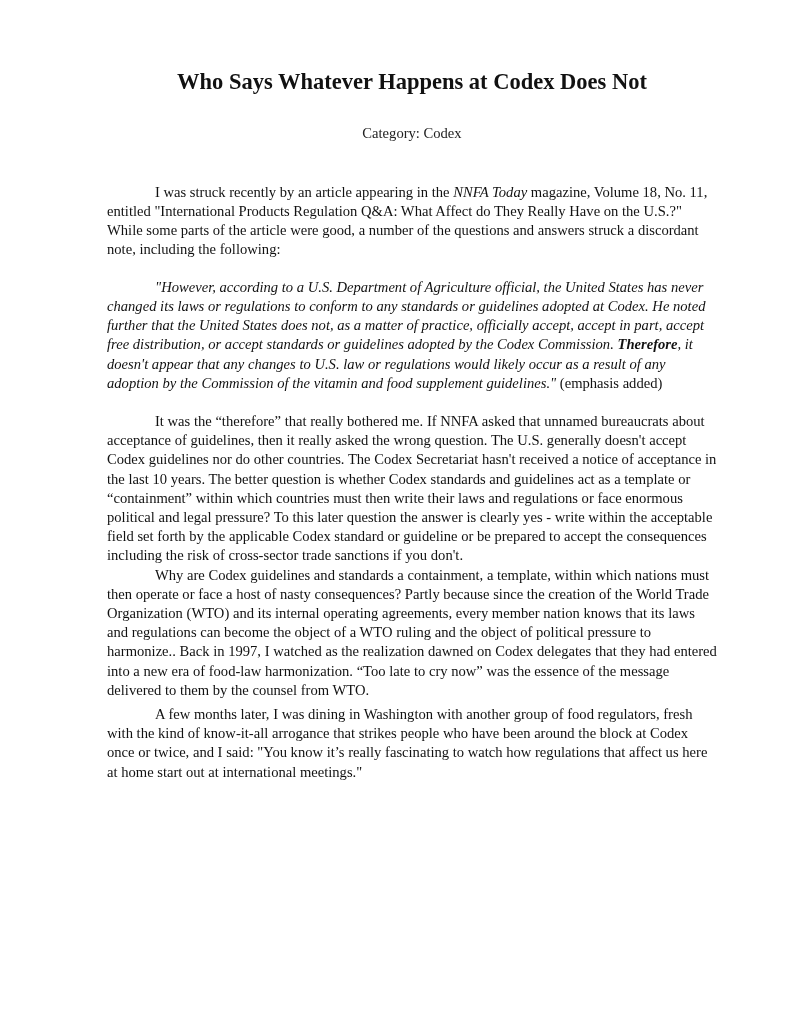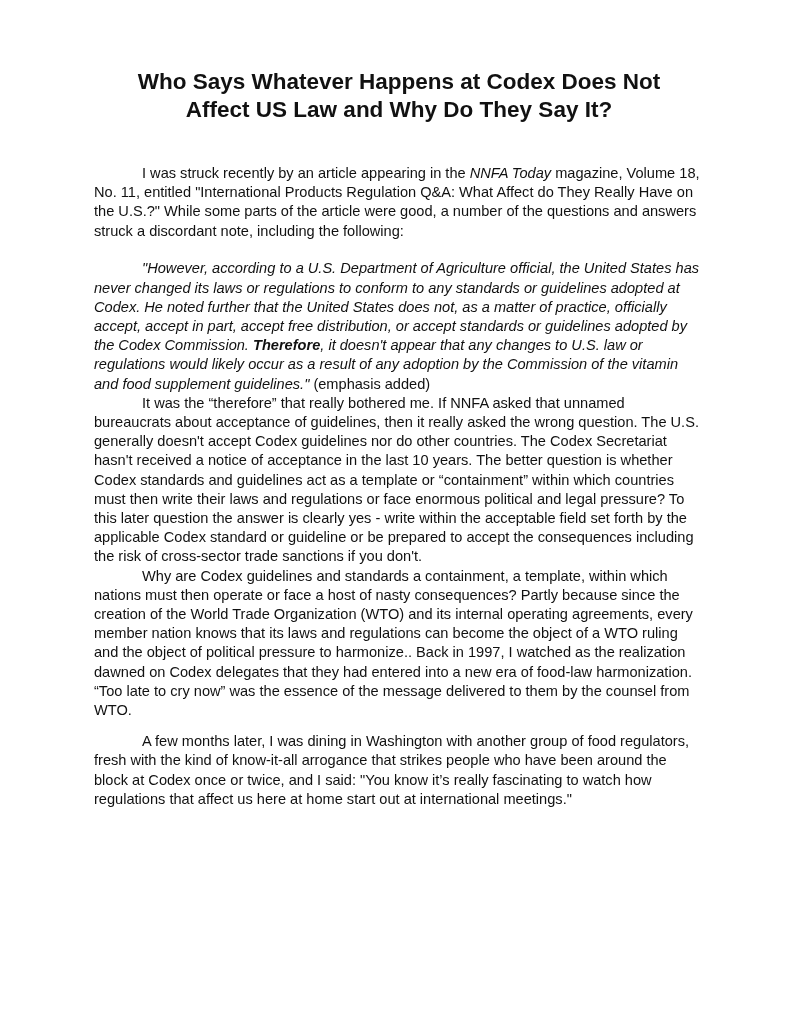--- a/index.html
+++ b/index.html
@@ -1,50 +1,50 @@
 <!DOCTYPE html>
 <html><head>
 <meta charset="utf-8">
 <style>
   html, body { margin: 0; padding: 0; background: #ffffff; }
   body { width: 791px; height: 1024px; overflow: hidden; position: relative; }
   .page {
-    position: absolute; left: 94px; top: 68px; width: 610px;
-    font-family: Liberation Sans, sans-serif; color: #111111;
+    position: absolute; left: 107px; top: 68px; width: 610px;
+    font-family: Liberation Serif, serif; color: #111111;
   }
   .title {
     font-weight: bold; font-size: 22.5px; line-height: 28px;
     text-align: center; margin: 0 0 0 -5px; width: 620px;
   }
   .meta {
     text-align: center; font-size: 14.6px; line-height: 18.5px;
     margin-top: 28px; color: #222;
   }
   .meta .lbl { color: #000; letter-spacing: -0.3px; }
   p {
     font-size: 14.6px; line-height: 19.2px; margin: 0; text-indent: 48px;
     text-align: left;
   }
   .p1 { margin-top: 40px; }
   .quote { margin-top: 18.5px; font-style: italic; }
   .quote .norm { font-style: normal; }
-  .p3 { }
+  .p3 { margin-top: 19px; }
   .p4 { }
-  .p5 { margin-top: 12px; }
+  .p5 { margin-top: 5px; }
 </style>
 </head>
 <body>
 
 <div class="page">
   <div class="title">
     <div>Who Says Whatever Happens at Codex Does Not</div>
-    <div>Affect US Law and Why Do They Say It?</div>
   </div>
 
   <div class="meta">
+    <div>Category: Codex</div>
   </div>
 
   <p class="p1"><span>I was struck recently by an article appearing in the </span><i>NNFA Today</i><span> magazine, Volume 18, No. 11, entitled "International Products Regulation Q&amp;A: What Affect do They Really Have on the U.S.?"  While some parts of the article were good, a number of the questions and answers struck a discordant note, including the following:</span></p>
 
   <p class="quote"><span>"However, according to a U.S. Department of Agriculture official, the United States has never changed its laws or regulations to conform to any standards or guidelines adopted at Codex.  He noted further that the United States does not, as a matter of practice, officially accept, accept in part, accept free distribution, or accept standards or guidelines adopted by the Codex Commission. </span><b>Therefore</b><span>, it doesn't appear that any changes to U.S. law or regulations would likely occur as a result of any adoption by the Commission of the vitamin and food supplement guidelines."</span><span class="norm"> (emphasis added)</span></p>
 
   <p class="p3">It was the “therefore” that really bothered me.  If NNFA asked that unnamed bureaucrats about acceptance of guidelines, then it really asked the wrong question.  The U.S. generally doesn't accept Codex guidelines nor do other countries.  The Codex Secretariat hasn't received a notice of acceptance in the last 10 years.  The better question is whether Codex standards and guidelines act as a template or “containment” within which countries must then write their laws and regulations or face enormous political and legal pressure?  To this later question the answer is clearly yes - write within the acceptable field set forth by the applicable Codex standard or guideline or be prepared to accept the consequences including the risk of cross-sector trade sanctions if you don't.</p>
 
   <p class="p4">Why are Codex guidelines and standards a containment, a template, within which nations must then operate or face a host of nasty consequences?  Partly because since the creation of the World Trade Organization (WTO) and its internal operating agreements, every member nation knows that its laws and regulations can become the object of a WTO ruling and the object of political pressure to harmonize..  Back in 1997, I watched as the realization dawned on Codex delegates that they had entered into a new era of food-law harmonization.  “Too late to cry now” was the essence of the message delivered to them by the counsel from WTO.</p>
 

